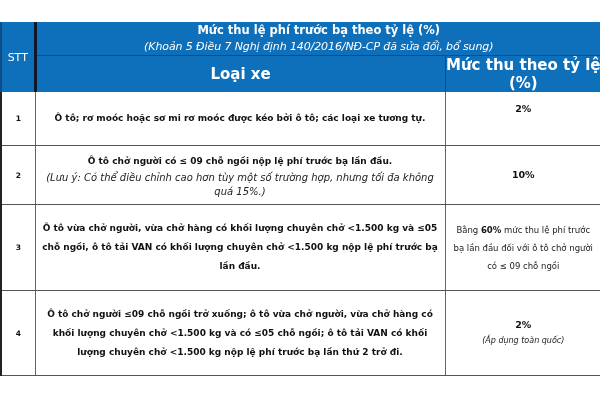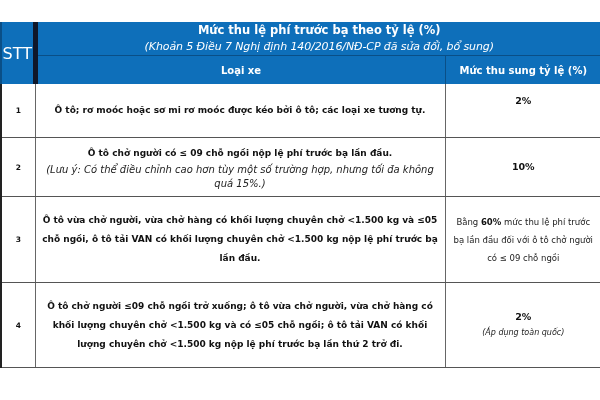--- a/index.html
+++ b/index.html
@@ -27,23 +27,23 @@
     col.c-rate { width: 156px; }
 
     th {
       background: #0e6fba;
       color: #ffffff;
       font-weight: bold;
       text-align: center;
       padding: 0;
     }
     th.stt-h {
-      font-size: 16px;
+      font-size: 11px;
       font-weight: normal;
-      border-right: 5px solid #0f172a;
+      border-right: 3px solid #0f172a;
       border-left: 2px solid #0a4f87;
     }
     th.group-h {
       height: 33px;
       border-bottom: 1px solid #0a4f87;
       vertical-align: middle;
       line-height: 14px;
     }
     .group-title {
       font-size: 11.5px;
@@ -53,21 +53,21 @@
     .group-sub {
       font-size: 11px;
       font-style: italic;
       font-weight: normal;
       display: block;
       margin-top: 3px;
       letter-spacing: -0.1px;
     }
     th.col-h {
       height: 28px;
-      font-size: 10px;
+      font-size: 15px;
     }
     th.col-h.main {
       border-right: 1px solid #0a4f87;
     }
 
     td {
       border-bottom: 1.5px solid #555555;
       border-right: 1px solid #666666;
       text-align: center;
       vertical-align: middle;
@@ -136,21 +136,21 @@
     <thead>
       <tr>
         <th class="stt-h" rowspan="2">STT</th>
         <th class="group-h" colspan="2">
           <span class="group-title">Mức thu lệ phí trước bạ theo tỷ lệ (%)</span>
           <span class="group-sub">(Khoản 5 Điều 7 Nghị định 140/2016/NĐ-CP đã sửa đổi, bổ sung)</span>
         </th>
       </tr>
       <tr>
         <th class="col-h main">Loại xe</th>
-        <th class="col-h">Mức thu sung tỷ lệ (%)</th>
+        <th class="col-h">Mức thu theo tỷ lệ (%)</th>
       </tr>
     </thead>
     <tbody>
       <tr class="r1">
         <td class="stt">1</td>
         <td class="main">Ô tô; rơ moóc hoặc sơ mi rơ moóc được kéo bởi ô tô; các loại xe tương tự.</td>
         <td class="rate">
           <span class="rate-big">2%</span>
         </td>
       </tr>

